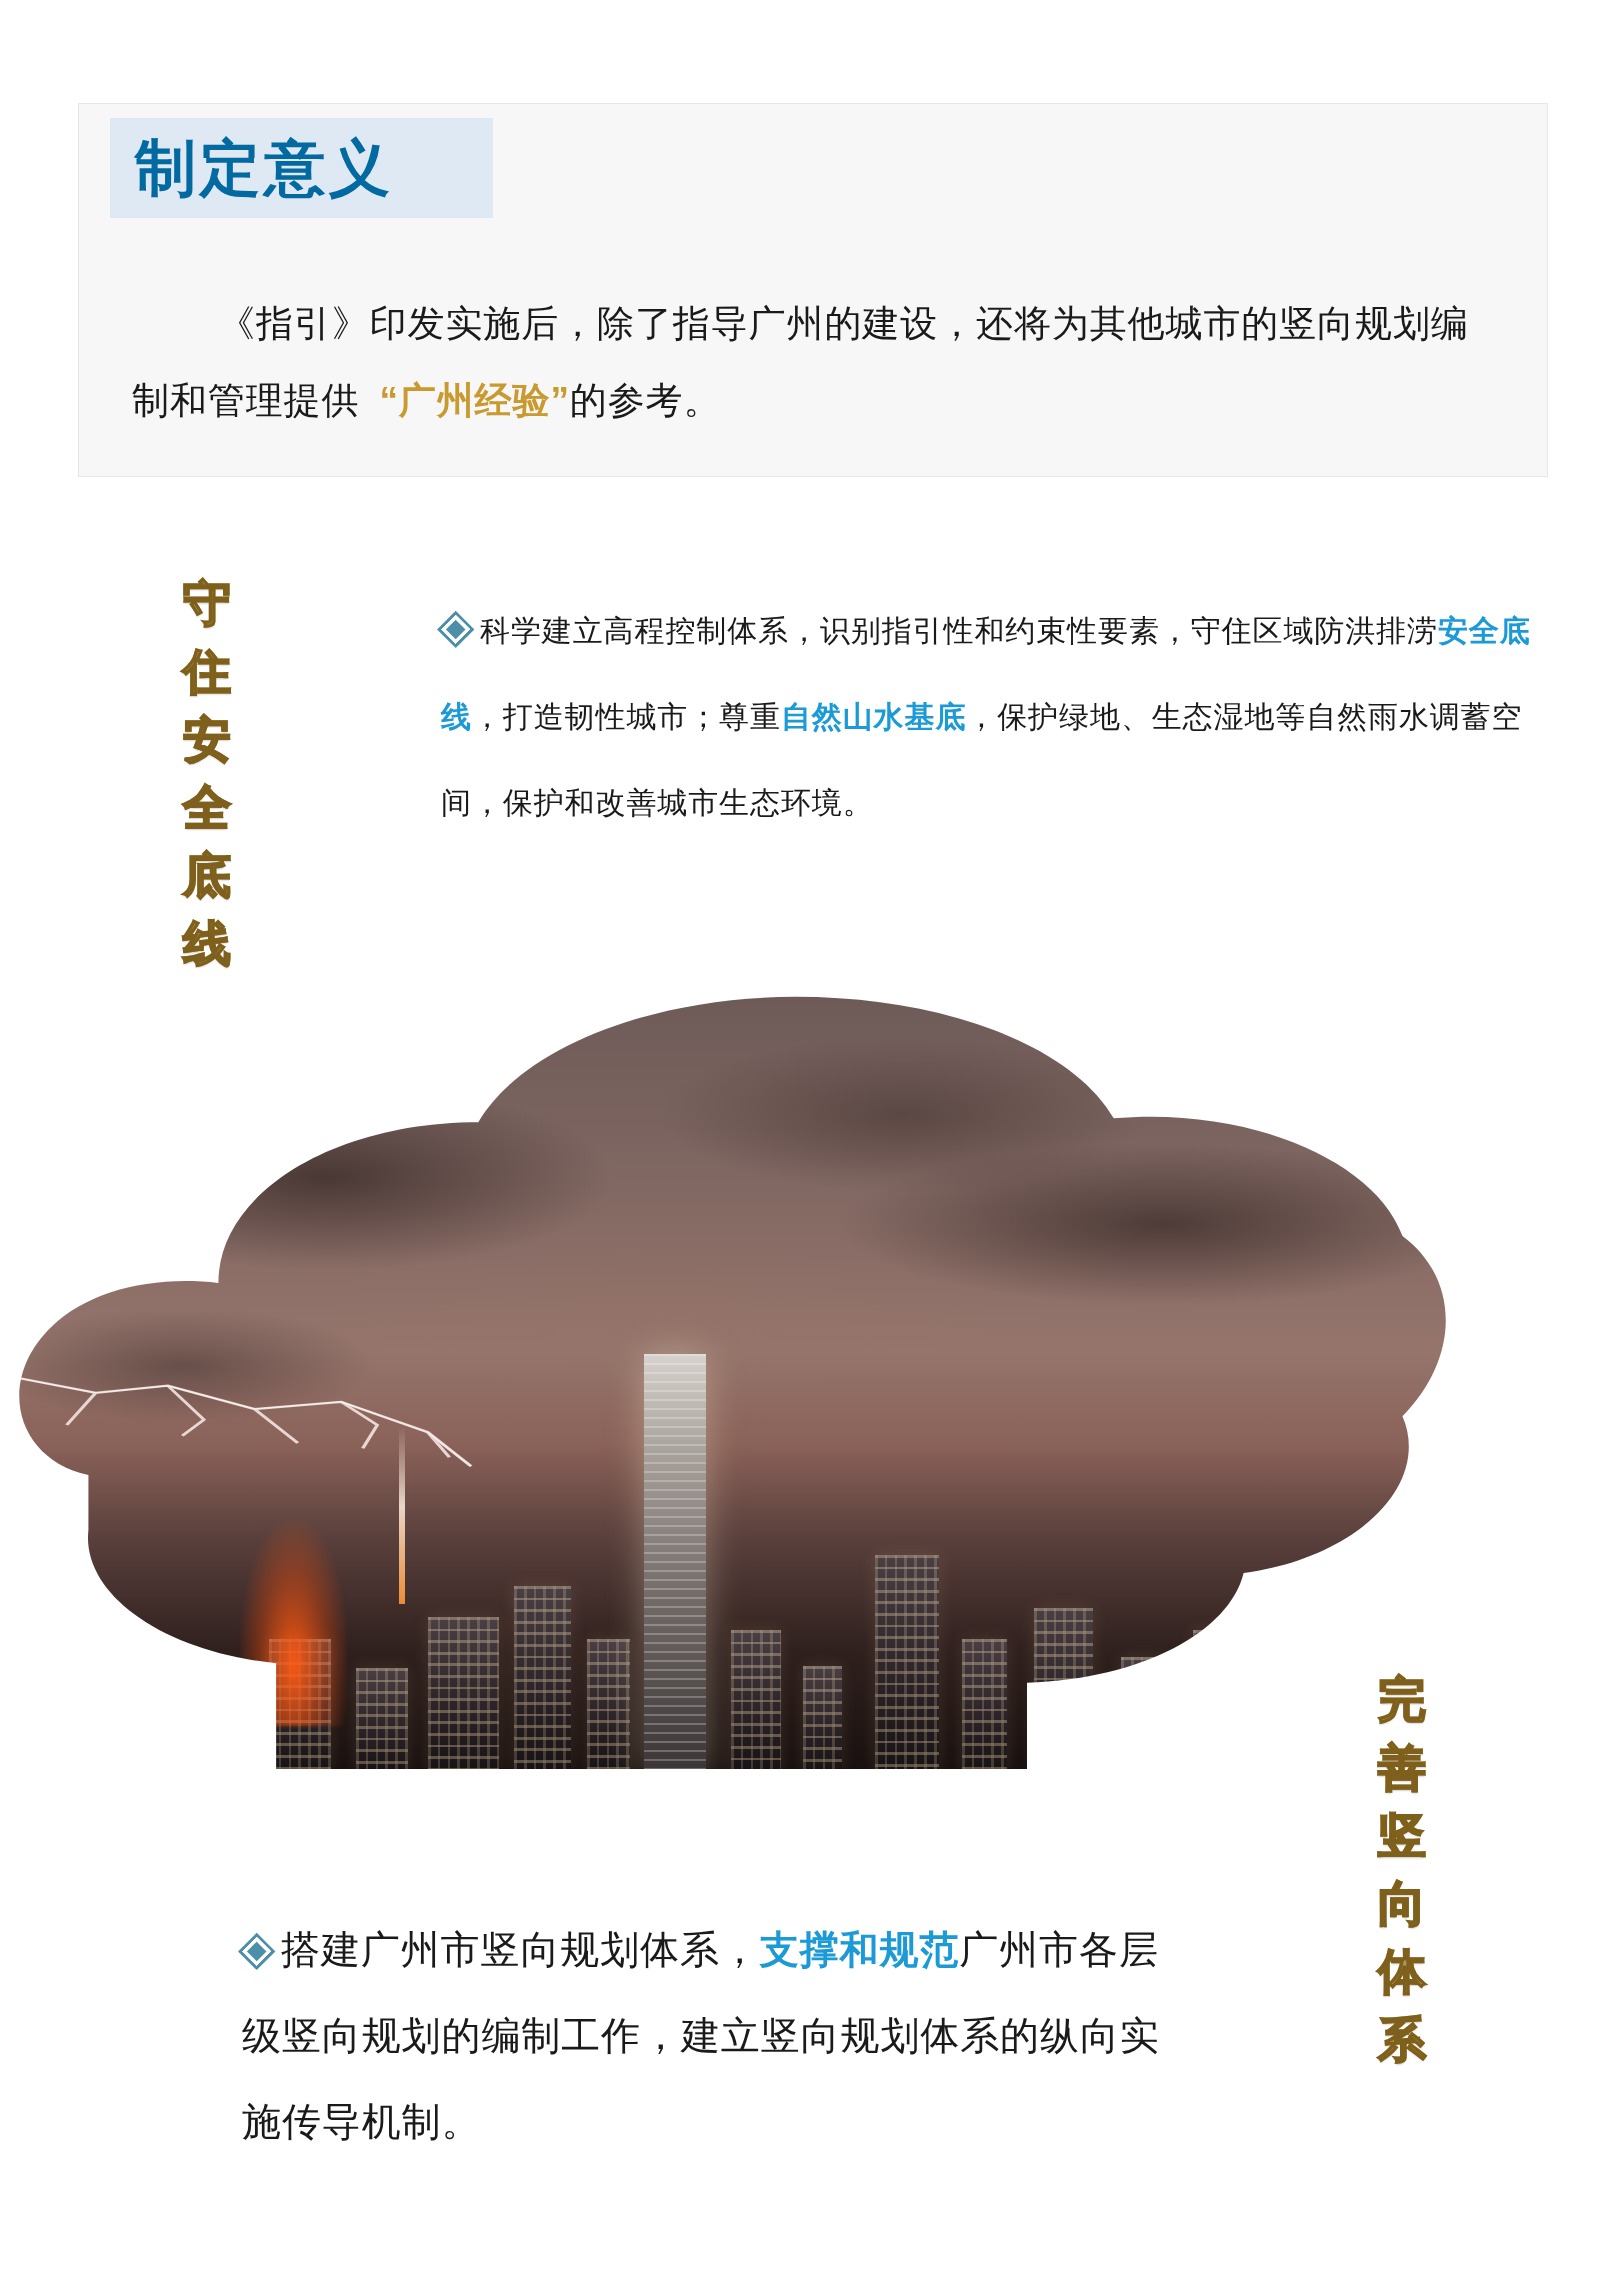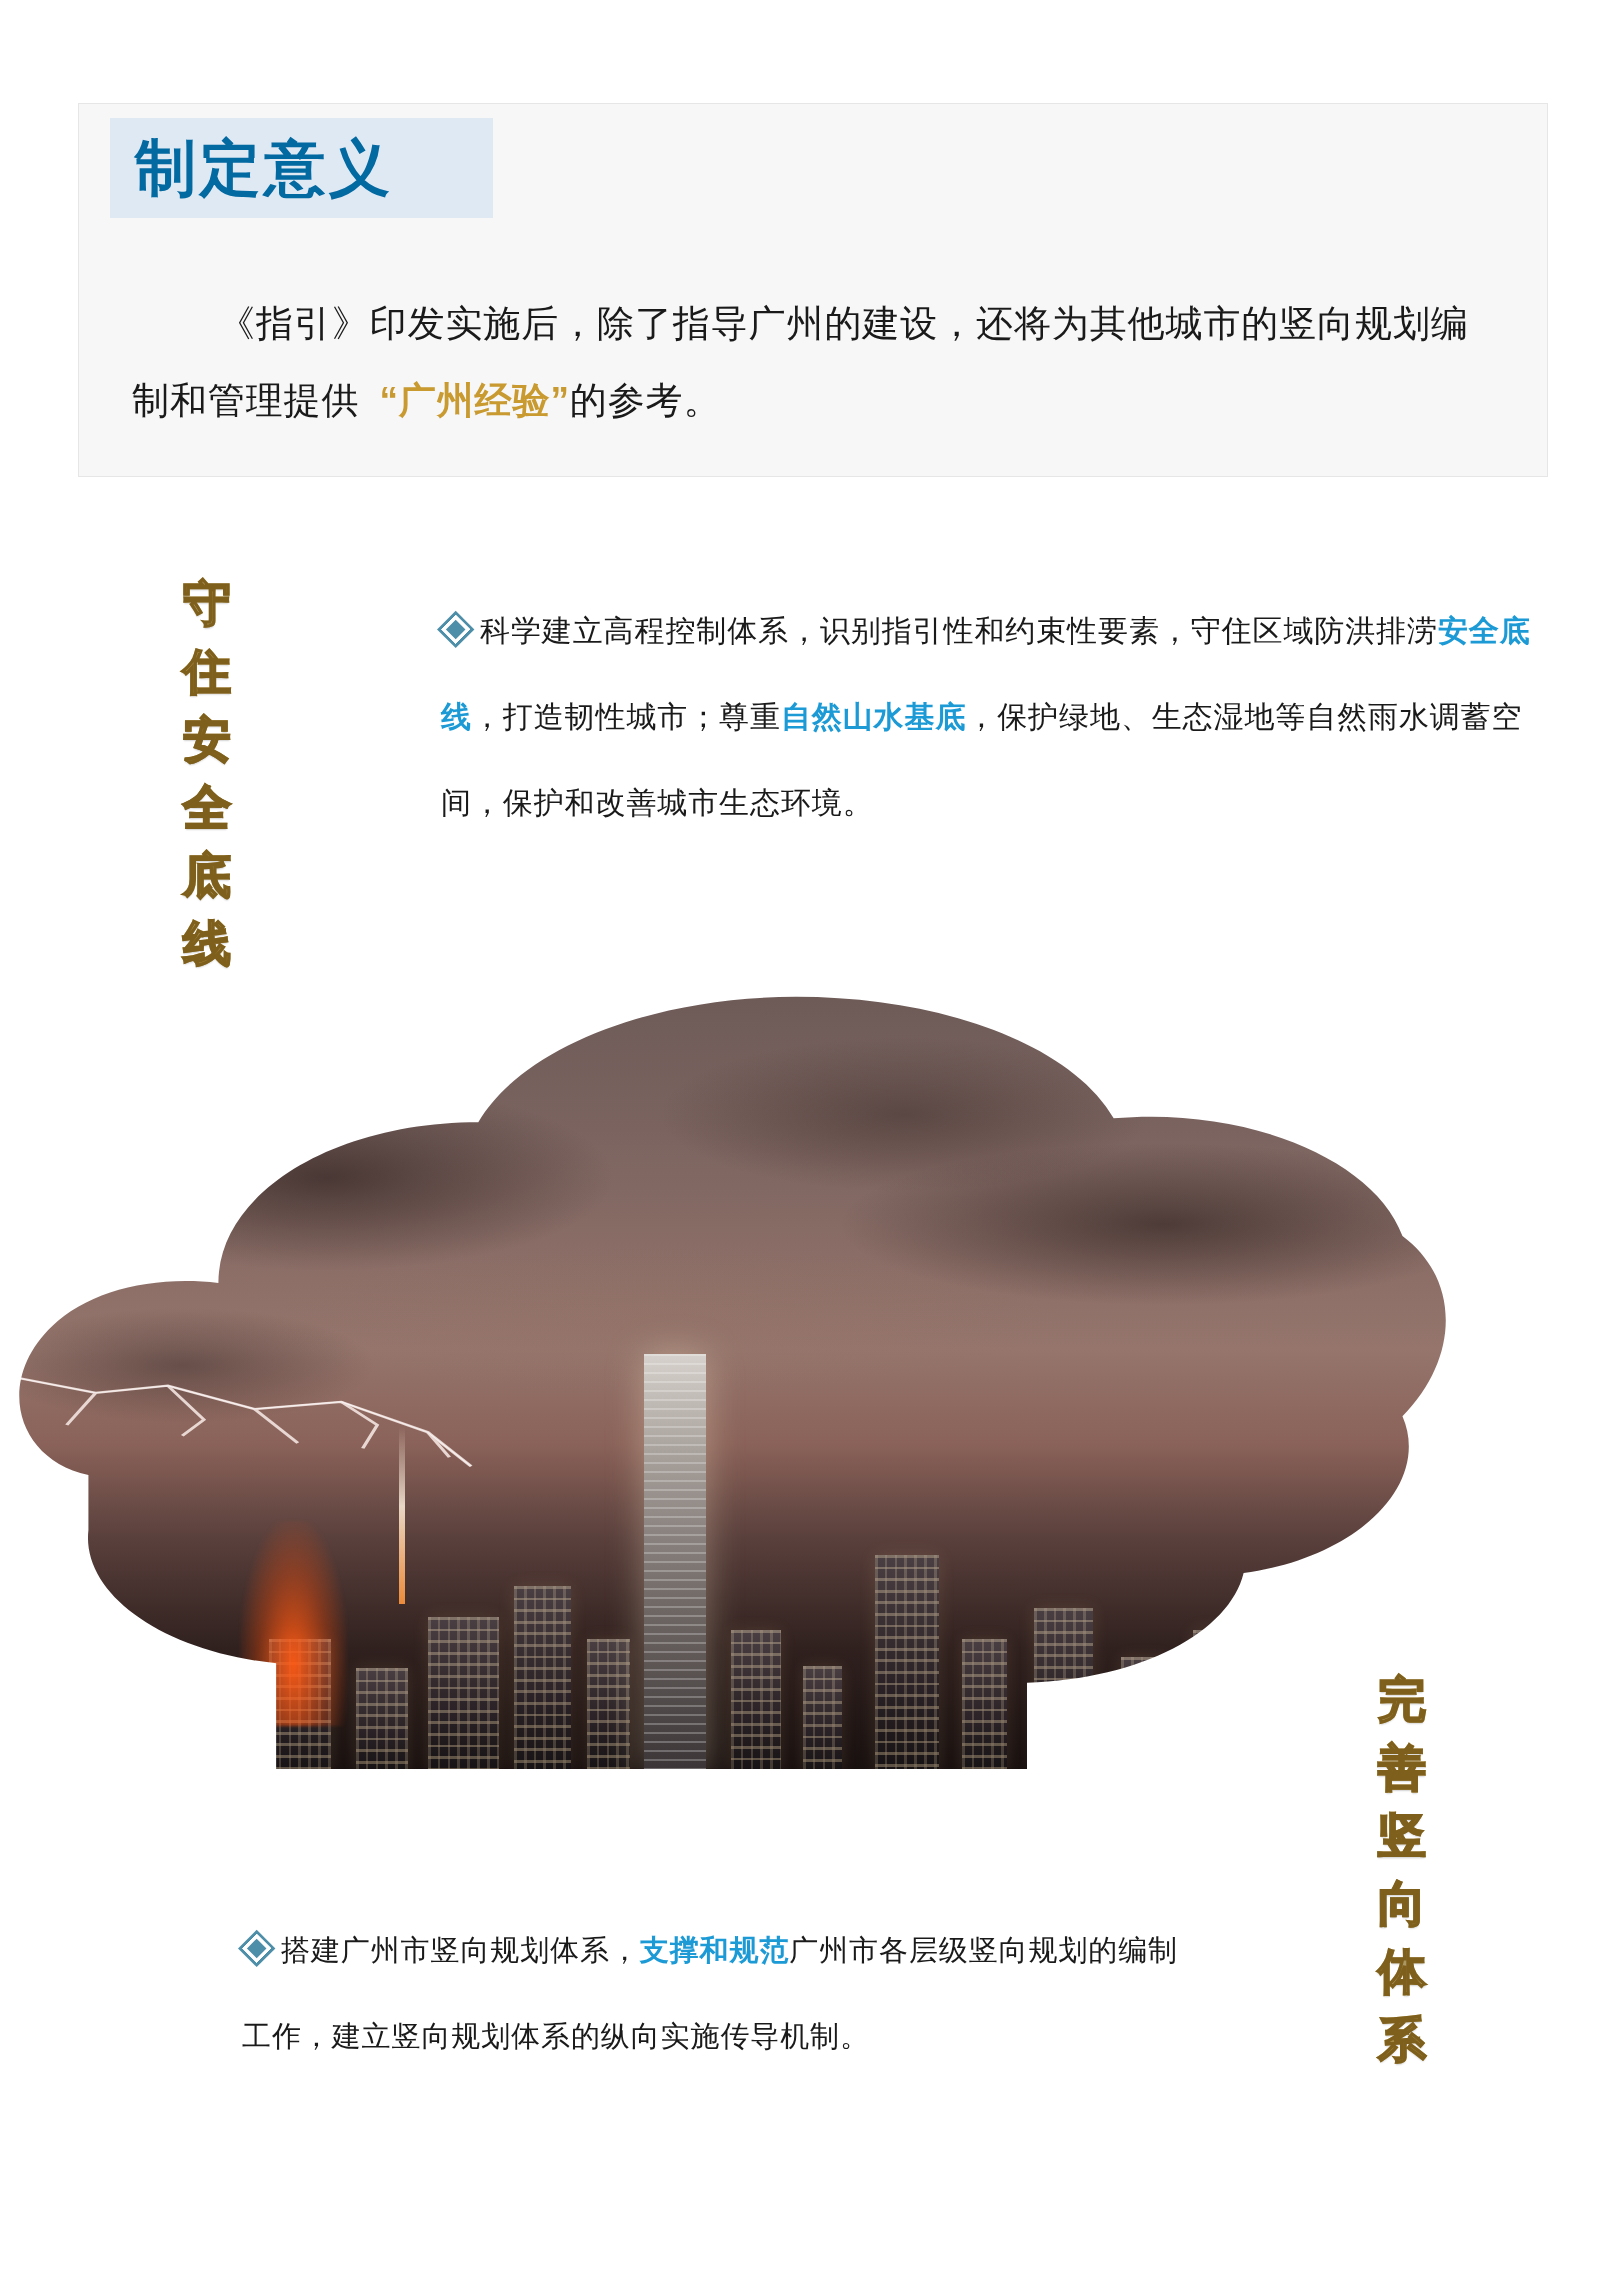--- a/index.html
+++ b/index.html
@@ -111,21 +111,21 @@
     line-height: 86px;
     color: #1a1a1a;
     letter-spacing: 0.9px;
     margin-left: 46px;
   }
   .para-bottom {
     position: absolute;
     left: 242px;
     top: 1907px;
     width: 953px;
-    font-size: 29px;
+    font-size: 39px;
     line-height: 86px;
     color: #1a1a1a;
     letter-spacing: 0.9px;
     text-indent: 0;
   }
   .hl-blue {
     color: #1b9ad6;
     font-weight: bold;
   }
 

